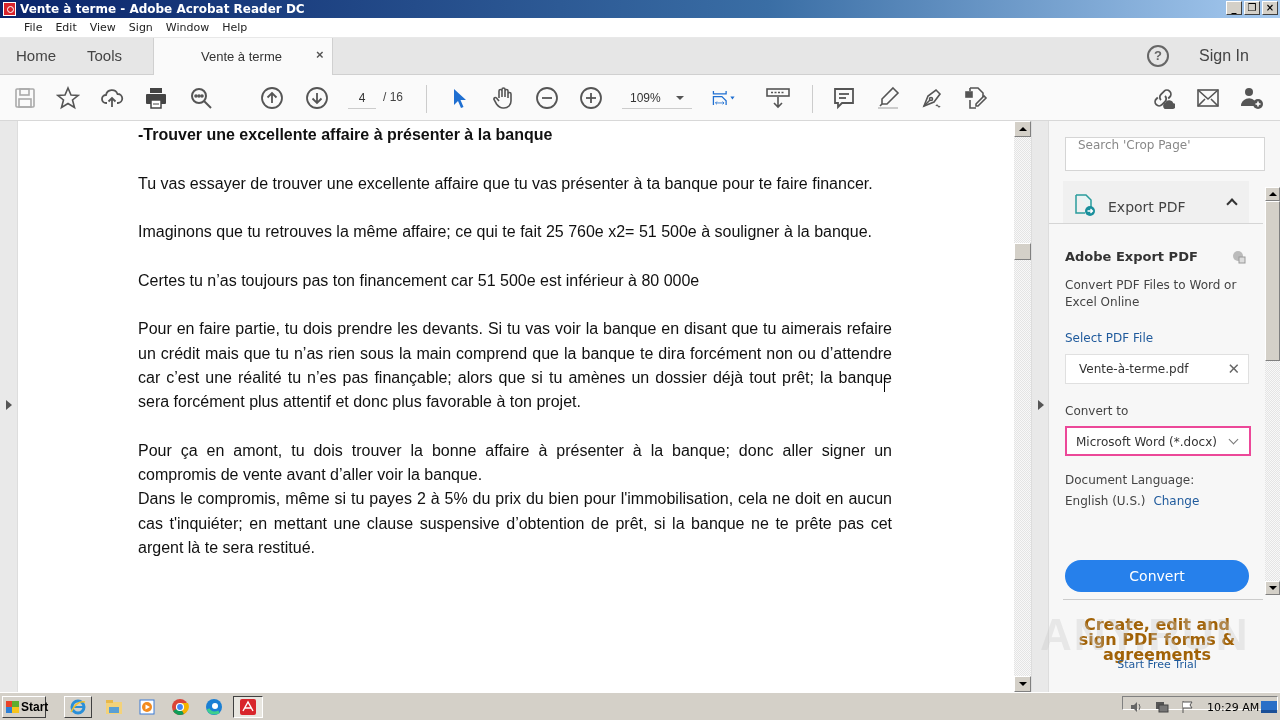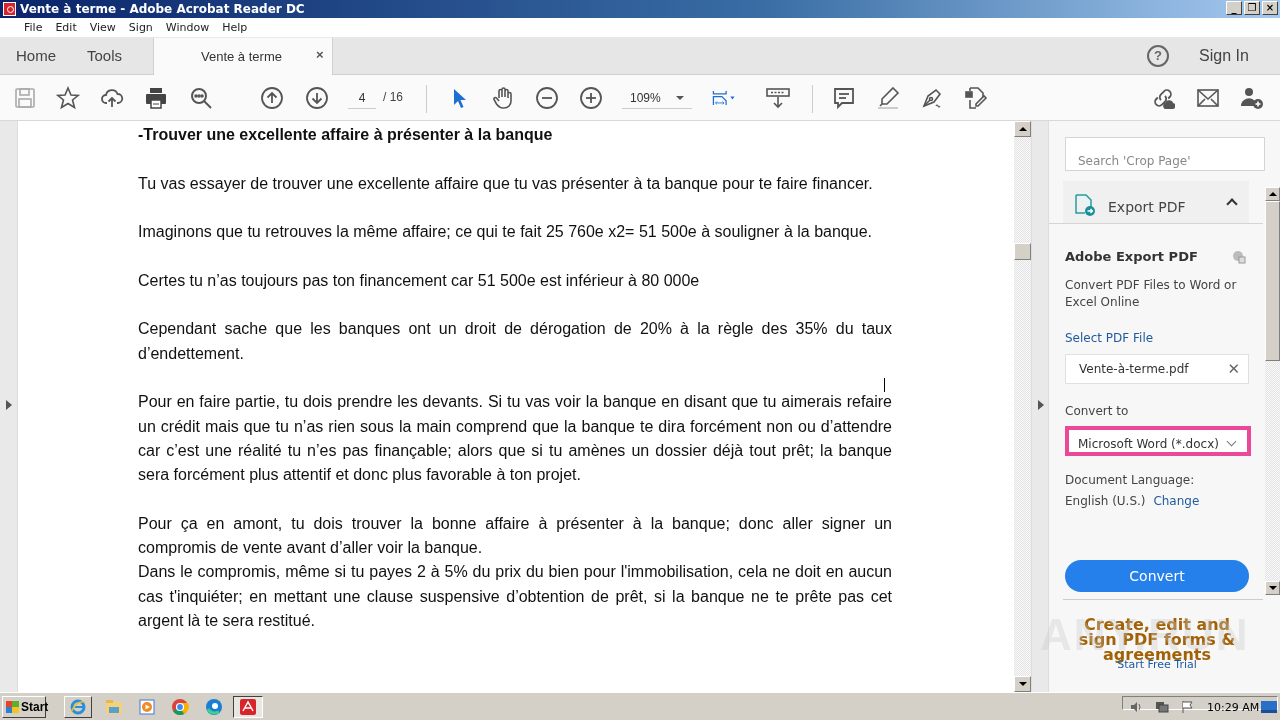--- a/index.html
+++ b/index.html
@@ -59,34 +59,34 @@
   .vscroll .btn.up:after { content: ""; position: absolute; left: 4px; top: 5px; border-left: 4px solid transparent; border-right: 4px solid transparent; border-bottom: 4px solid #000; }
   .vscroll .btn.down:after { content: ""; position: absolute; left: 4px; top: 5px; border-left: 4px solid transparent; border-right: 4px solid transparent; border-top: 4px solid #000; }
   .vscroll .thumb { position: absolute; left: 0; top: 122px; width: 17px; height: 17px; background: #d4d0c8; border: 1px solid; border-color: #fff #808080 #808080 #fff; }
 
   
   .rightstrip { position: absolute; left: 1031px; top: 121px; width: 18px; height: 571px; background: #e9e9e9; border-left: 1px solid #ddd; border-right: 1px solid #ddd; }
   .rightstrip .arrow { position: absolute; left: 6px; top: 279px; width: 0; height: 0; border-top: 5px solid transparent; border-bottom: 5px solid transparent; border-left: 6px solid #555; }
 
   
   .rpanel { position: absolute; left: 1049px; top: 121px; width: 231px; height: 571px; background: #f7f7f7; overflow: hidden; }
-  .rsearch { position: absolute; left: 16px; top: 16px; width: 200px; height: 34px; background: #fff; border: 1px solid #d5d5d5; font-size: 13px; color: #888; padding: 16px 12px; font-family: "DejaVu Sans", sans-serif; font-size: 12px; }
+  .rsearch { position: absolute; left: 16px; top: 16px; width: 200px; height: 34px; background: #fff; border: 1px solid #d5d5d5; font-size: 13px; color: #888; padding: 0 12px; font-family: "DejaVu Sans", sans-serif; font-size: 12px; }
   .export-header { position: absolute; left: 14px; top: 60px; width: 186px; height: 42px; background: #f0f0f0; }
   .export-header .ico { position: absolute; left: 12px; top: 13px; width: 20px; height: 22px; }
   .export-header .lbl { position: absolute; left: 45px; top: 18px; font-size: 14px; color: #444; font-family: "DejaVu Sans", sans-serif; }
   .export-header .chev { position: absolute; left: 165px; top: 19px; width: 8px; height: 8px; border-left: 2px solid #333; border-top: 2px solid #333; transform: rotate(45deg); }
   .rdivider { position: absolute; left: 0; top: 102px; width: 214px; height: 1px; background: #d5d5d5; }
   .rp-title { position: absolute; left: 16px; top: 128px; font-size: 13px; font-weight: bold; color: #333; font-family: "DejaVu Sans", sans-serif; }
   .rp-copy-icon { position: absolute; left: 183px; top: 129px; width: 14px; height: 14px; }
   .rp-desc { position: absolute; left: 16px; top: 156px; width: 180px; font-size: 12px; line-height: 17px; color: #444; font-family: "DejaVu Sans", sans-serif; }
   .rp-select-link { position: absolute; left: 16px; top: 210px; font-size: 12px; color: #1f5a9c; font-family: "DejaVu Sans", sans-serif; }
   .rp-file { position: absolute; left: 16px; top: 233px; width: 184px; height: 30px; background: #fff; border: 1px solid #e0e0e0; font-size: 12px; color: #333; padding: 7px 13px; font-family: "DejaVu Sans", sans-serif; }
   .rp-file .x { position: absolute; right: 8px; top: 5px; font-size: 15px; color: #666; }
   .rp-convto { position: absolute; left: 16px; top: 283px; font-size: 12px; color: #444; font-family: "DejaVu Sans", sans-serif; }
-  .rp-format { position: absolute; left: 16px; top: 305px; width: 186px; height: 30px; background: #fff; border: 4px solid #ec4899; font-size: 12px; color: #333; padding: 7px 9px; font-family: "DejaVu Sans", sans-serif; }
+  .rp-format { position: absolute; left: 16px; top: 305px; width: 186px; height: 30px; background: #fff; border: 2px solid #ec4899; font-size: 12px; color: #333; padding: 7px 9px; font-family: "DejaVu Sans", sans-serif; }
   .rp-format .chev { position: absolute; right: 12px; top: 8px; width: 7px; height: 7px; border-right: 1.5px solid #777; border-bottom: 1.5px solid #777; transform: rotate(45deg); }
   .rp-lang-label { position: absolute; left: 16px; top: 352px; font-size: 12px; color: #444; font-family: "DejaVu Sans", sans-serif; text-align: center; }
   .rp-lang { position: absolute; left: 16px; top: 373px; font-size: 12px; color: #444; font-family: "DejaVu Sans", sans-serif; }
   .rp-lang .change { color: #1f5a9c; margin-left: 4px; }
   .rp-convert { position: absolute; left: 16px; top: 439px; width: 184px; height: 32px; background: #2680eb; border-radius: 16px; color: #fff; font-size: 14px; text-align: center; line-height: 32px; font-family: "DejaVu Sans", sans-serif; }
   .rp-divider2 { position: absolute; left: 14px; top: 478px; width: 200px; height: 1px; background: #ccc; }
   .rp-promo { position: absolute; left: 16px; top: 496px; width: 184px; text-align: center; font-size: 16px; font-weight: bold; line-height: 15px; color: #a16207; font-family: "DejaVu Sans", sans-serif; }
   .rp-trial { position: absolute; left: 16px; top: 537px; width: 184px; text-align: center; font-size: 11px; color: #1f5a9c; font-family: "DejaVu Sans", sans-serif; }
   .rscroll { position: absolute; left: 1265px; top: 187px; width: 15px; height: 408px; background: repeating-conic-gradient(#e4e4e4 0% 25%, #f8f8f8 0% 50%) 0 0 / 2px 2px; }
   .rscroll .btn { position: absolute; left: 0; width: 15px; height: 14px; background: #d4d0c8; border: 1px solid; border-color: #fff #808080 #808080 #fff; }
@@ -294,21 +294,20 @@
   <div class="leftstrip">
     <span class="arrow"></span>
   </div>
 
   <div class="docarea">
     <div class="page">
       <p class="heading">-Trouver une excellente affaire à présenter à la banque</p>
       <p>Tu vas essayer de trouver une excellente affaire que tu vas présenter à ta banque pour te faire financer.</p>
       <p>Imaginons que tu retrouves la même affaire; ce qui te fait 25 760e x2= 51 500e à souligner à la banque.</p>
       <p>Certes tu n’as toujours pas ton financement car 51 500e est inférieur à 80 000e</p>
-      <p>Cependant sache que les banques ont un droit de dérogation de 20% à la règle des 35% du taux d’endettement.</p>
       <p>Pour en  faire partie, tu dois prendre les devants. Si tu vas voir la banque en disant que tu aimerais refaire un crédit mais que tu n’as rien sous la main comprend que la banque te dira forcément non ou d’attendre car c’est une réalité tu n’es pas finançable; alors que si tu amènes un dossier déjà tout prêt; la banque sera forcément plus attentif et donc plus favorable à ton projet.</p>
       <p class="nomb">Pour ça en amont, tu dois trouver la bonne affaire à présenter à la banque; donc aller signer un compromis de vente avant d’aller voir la banque.</p>
       <p>Dans le compromis, même si tu payes 2 à 5% du prix du bien pour l'immobilisation, cela ne doit en aucun cas t'inquiéter; en mettant une clause suspensive d’obtention de prêt, si la banque ne te prête pas cet argent là te sera restitué.</p>
     </div>
     <span class="cursor-ibeam"></span>
   </div>
 
   <div class="vscroll">
     <div class="btn up"></div>
     <div class="thumb"></div>

